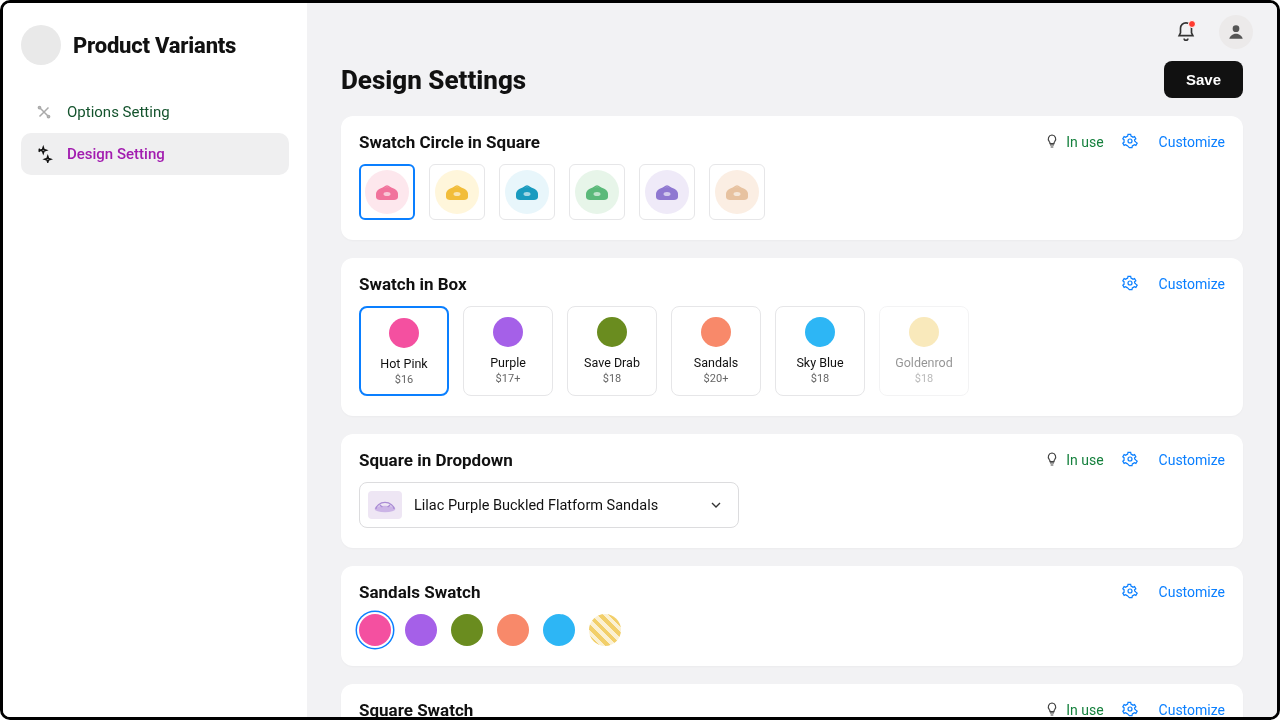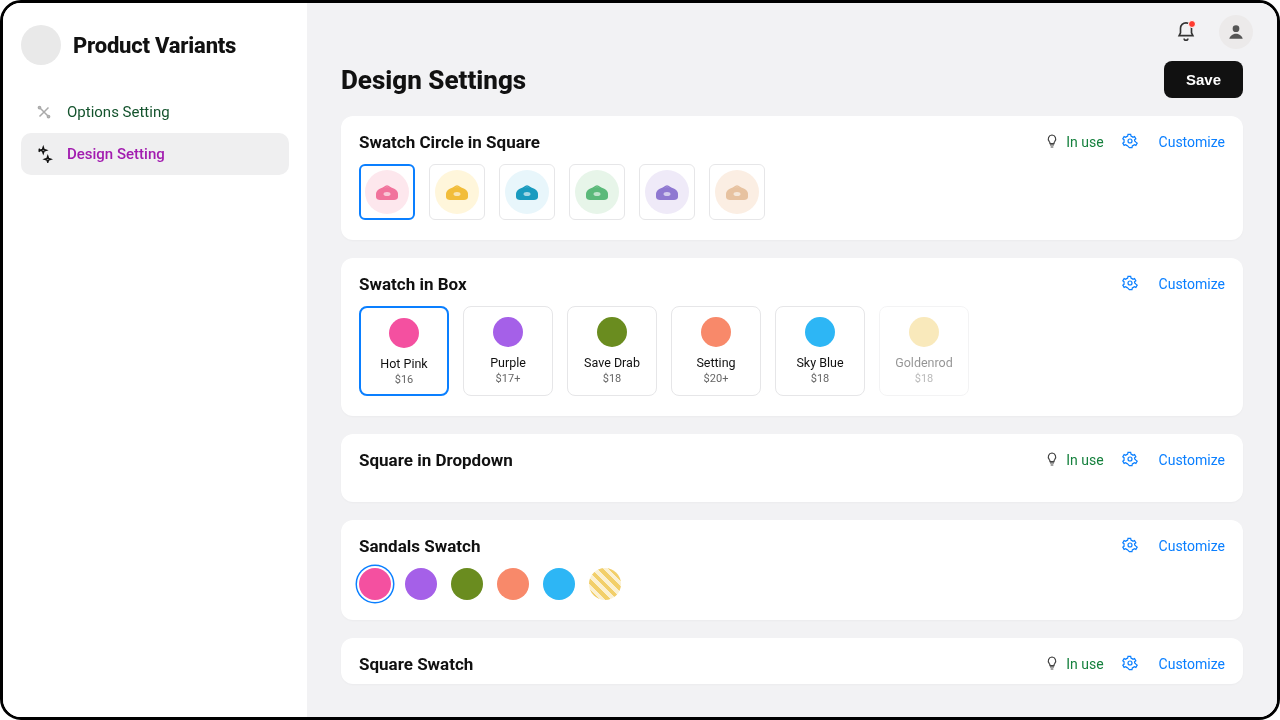--- a/index.html
+++ b/index.html
@@ -1,18 +1,18 @@
 <!DOCTYPE html>
 <html><head>
 <meta charset="utf-8">
 <style>
   * { box-sizing: border-box; margin: 0; padding: 0; }
   body { font-family: -apple-system, BlinkMacSystemFont, "Segoe UI", Roboto, Helvetica, Arial, sans-serif; background: #fff; color: #111; }
   .app {
-    width: 1280px; height: 720px; border: 3px solid #000; border-radius: 21px; overflow: hidden; position: relative; display: flex;
+    width: 1280px; height: 720px; border: 3px solid #000; border-radius: 10px; overflow: hidden; position: relative; display: flex;
   }
   
   .sidebar {
     width: 304px; flex: 0 0 304px; background: #fff; padding: 22px 18px;
   }
   .brand { display: flex; align-items: center; gap: 12px; margin-bottom: 26px; }
   .brand-avatar { width: 40px; height: 40px; border-radius: 50%; background: #e9e9e9; }
   .brand-title { font-size: 22px; font-weight: 800; letter-spacing: -0.2px; }
   .nav-item {
     display: flex; align-items: center; gap: 14px; padding: 12px 14px; border-radius: 10px; color: #14532d; cursor: pointer; font-size: 15px;
@@ -242,21 +242,21 @@
             <div class="box-name">Purple</div>
             <div class="box-price">$17+</div>
           </div>
           <div class="box-tile">
             <div class="box-dot" style="background: rgb(106, 140, 31);"></div>
             <div class="box-name">Save Drab</div>
             <div class="box-price">$18</div>
           </div>
           <div class="box-tile">
             <div class="box-dot" style="background: rgb(248, 137, 106);"></div>
-            <div class="box-name">Setting</div>
+            <div class="box-name">Sandals</div>
             <div class="box-price">$20+</div>
           </div>
           <div class="box-tile">
             <div class="box-dot" style="background: rgb(45, 182, 245);"></div>
             <div class="box-name">Sky Blue</div>
             <div class="box-price">$18</div>
           </div>
           <div class="box-tile faded">
             <div class="box-dot" style="background: rgb(242, 207, 106);"></div>
             <div class="box-name">Goldenrod</div>
@@ -275,20 +275,35 @@
                 </svg></span>
             <span>In use</span>
           </div>
           <div class="customize">
             <span><svg viewBox="0 0 24 24" fill="none" stroke-width="1.8">
                   <circle cx="12" cy="12" r="3"></circle>
                   <path d="M19 12a7 7 0 00-.2-1.7l2-1.5-2-3.4-2.3.9a7 7 0 00-3-1.7L13 2h-4l-.5 2.6a7 7 0 00-3 1.7l-2.3-.9-2 3.4 2 1.5A7 7 0 003 12a7 7 0 00.2 1.7l-2 1.5 2 3.4 2.3-.9a7 7 0 003 1.7L11 22h4l.5-2.6a7 7 0 003-1.7l2.3.9 2-3.4-2-1.5A7 7 0 0019 12z"></path>
                 </svg></span>
             <span>Customize</span>
           </div>
+        </div>
+      </div>
+      <div class="dropdown">
+        <div class="dd-thumb">
+          <svg viewBox="0 0 40 24">
+              <ellipse cx="20" cy="18" rx="16" ry="5" fill="#cbb4e6"></ellipse>
+              <path d="M6 18c0-4 6-10 14-10s14 6 14 10" fill="none" stroke="#a98bd4" stroke-width="2"></path>
+              <path d="M12 12l4 3M28 12l-4 3" stroke="#a98bd4" stroke-width="2"></path>
+            </svg>
+        </div>
+        <div class="dd-label">Lilac Purple Buckled Flatform Sandals</div>
+        <div class="dd-chevron">
+          <svg viewBox="0 0 24 24" fill="none" stroke-width="2">
+              <path d="M6 9l6 6 6-6"></path>
+            </svg>
         </div>
       </div>
     </div>
 
     <div class="card">
       <div class="card-header">
         <div class="card-title">Sandals Swatch</div>
         <div class="card-actions">
           <div class="customize">
             <span><svg viewBox="0 0 24 24" fill="none" stroke-width="1.8">

